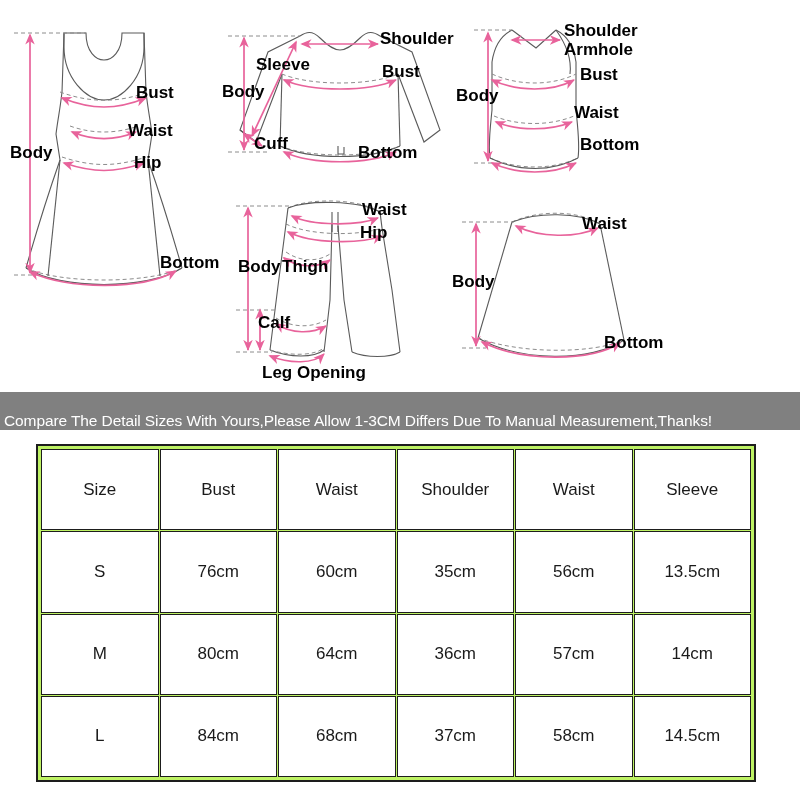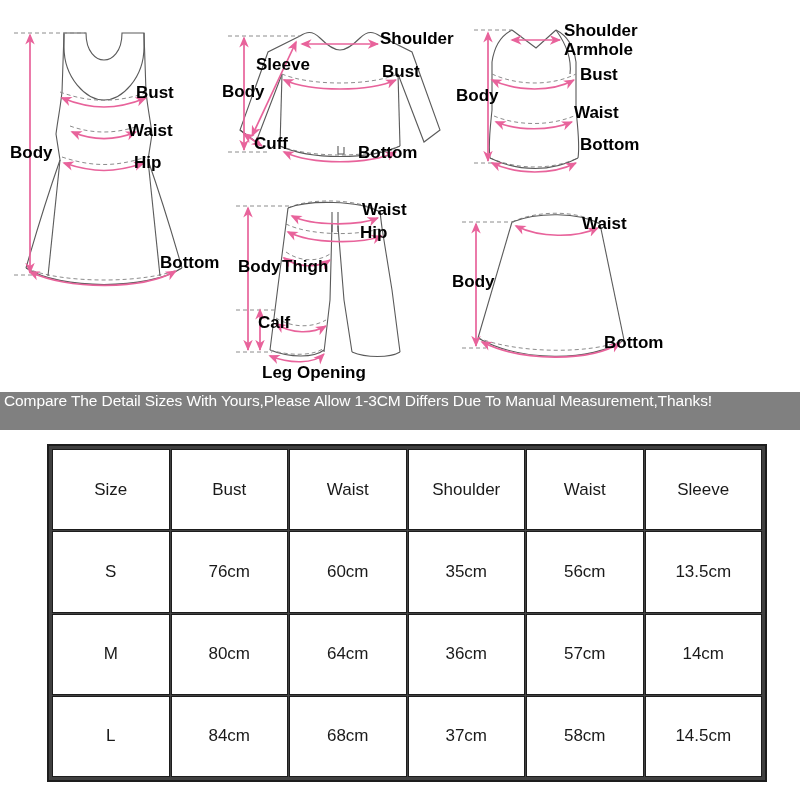--- a/index.html
+++ b/index.html
@@ -23,37 +23,37 @@
 
   .banner {
     position: absolute;
     left: 0;
     top: 392px;
     width: 800px;
     height: 38px;
     background: #808080;
     color: #ffffff;
     display: flex;
-    align-items: flex-start;
+    align-items: flex-end;
     font-size: 15.5px;
     letter-spacing: -0.1px;
     box-sizing: border-box;
     padding-left: 4px;
     white-space: nowrap;
   }
 
   .table-wrap {
     position: absolute;
-    left: 47px;
+    left: 36px;
     top: 444px;
     width: 720px;
     height: 338px;
     border: 2px solid #1d1d1d;
     box-sizing: border-box;
-    background: #404040;
+    background: #bef264;
     padding: 2px;
   }
   table.size-table {
     width: 100%;
     height: 100%;
     border-collapse: separate;
     border-spacing: 1px;
     table-layout: fixed;
   }
   table.size-table td {

